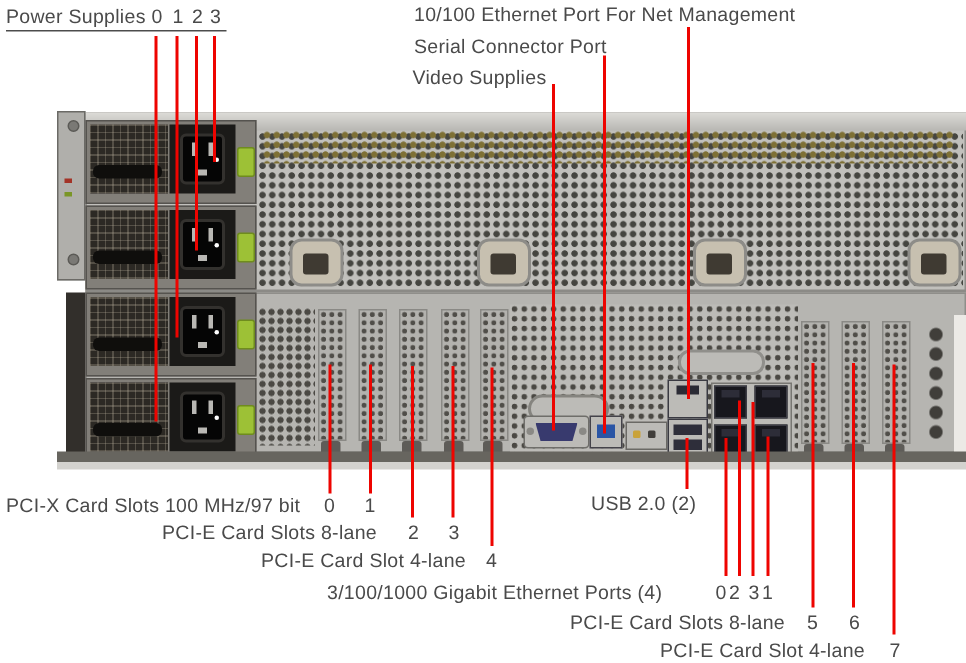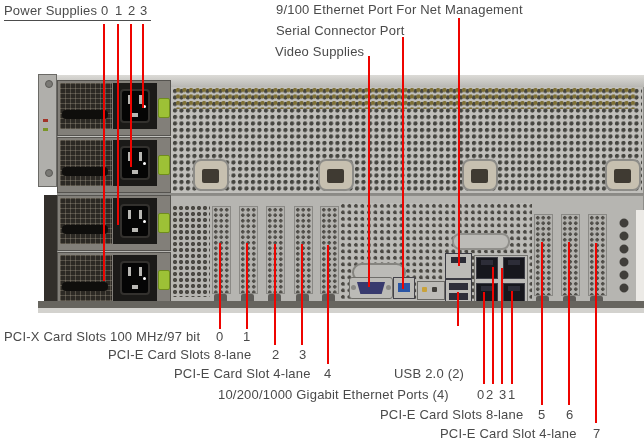--- a/index.html
+++ b/index.html
@@ -244,48 +244,48 @@
   <div class="cline" style="left:595px;top:243px;height:180px;"></div>
 
   <div class="row" id="power-row">
     <span class="lbl" style="left:0;">Power Supplies</span>
     <span class="num" style="left:97px;">0</span>
     <span class="num" style="left:111px;">1</span>
     <span class="num" style="left:124px;">2</span>
     <span class="num" style="left:136px;">3</span>
   </div>
   <div class="row" style="left:276px;top:2px;width:360px;">
-    <span class="lbl" style="left:0;">9/100 Ethernet Port For Net Management</span>
+    <span class="lbl" style="left:0;">10/100 Ethernet Port For Net Management</span>
   </div>
   <div class="row" style="left:276px;top:23px;width:200px;">
     <span class="lbl" style="left:0;">Serial Connector Port</span>
   </div>
   <div class="row" style="left:275px;top:44px;width:150px;">
     <span class="lbl" style="left:0;">Video Supplies</span>
   </div>
 
   <div class="row" style="left:0;top:329px;width:644px;">
     <span class="lbl" style="left:4px;">PCI-X Card Slots 100 MHz/97 bit</span>
     <span class="num" style="left:216px;">0</span>
     <span class="num" style="left:243px;">1</span>
   </div>
   <div class="row" style="left:0;top:328px;width:644px;">
-    <span class="lbl" style="left:394px;margin-top:38px;">USB 2.0 (2)</span>
+    <span class="lbl" style="left:394px;">USB 2.0 (2)</span>
   </div>
   <div class="row" style="left:0;top:347px;width:644px;">
     <span class="lbl" style="left:108px;">PCI-E Card Slots 8-lane</span>
     <span class="num" style="left:272px;">2</span>
     <span class="num" style="left:299px;">3</span>
   </div>
   <div class="row" style="left:0;top:366px;width:644px;">
     <span class="lbl" style="left:174px;">PCI-E Card Slot 4-lane</span>
     <span class="num" style="left:324px;">4</span>
   </div>
   <div class="row" style="left:0;top:387px;width:644px;">
-    <span class="lbl" style="left:218px;">10/200/1000 Gigabit Ethernet Ports (4)</span>
+    <span class="lbl" style="left:218px;">3/100/1000 Gigabit Ethernet Ports (4)</span>
     <span class="num" style="left:477px;">0</span>
     <span class="num" style="left:486px;">2</span>
     <span class="num" style="left:499px;">3</span>
     <span class="num" style="left:508px;">1</span>
   </div>
   <div class="row" style="left:0;top:407px;width:644px;">
     <span class="lbl" style="left:380px;">PCI-E Card Slots 8-lane</span>
     <span class="num" style="left:538px;">5</span>
     <span class="num" style="left:566px;">6</span>
   </div>

